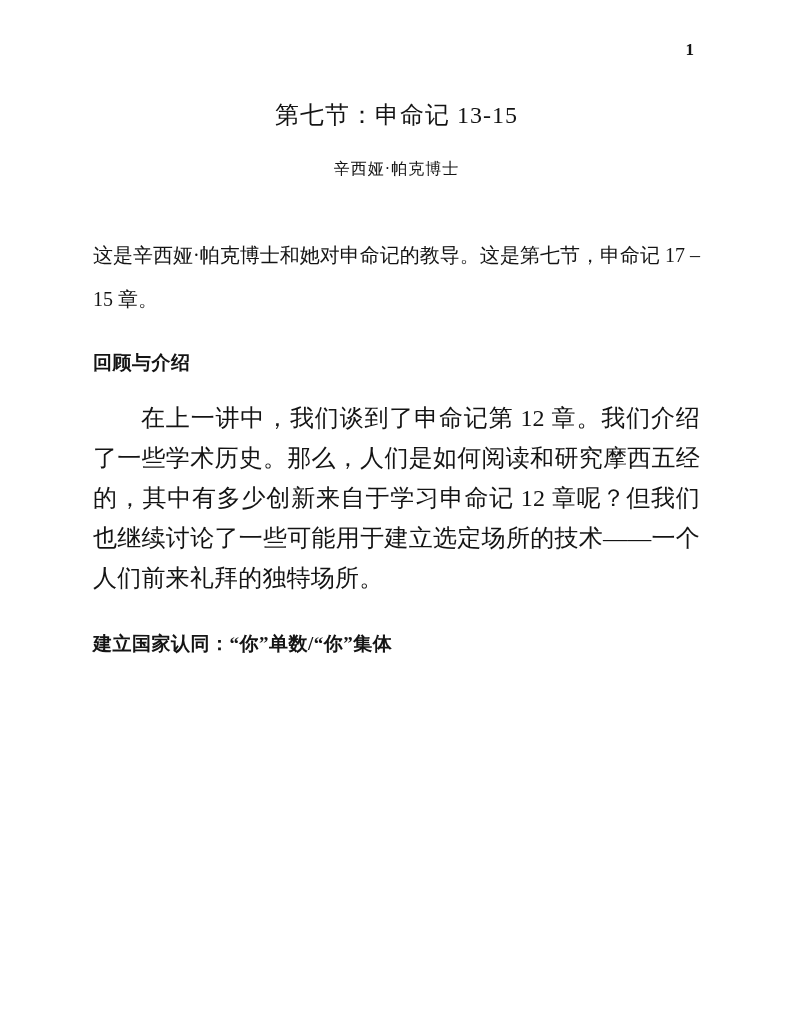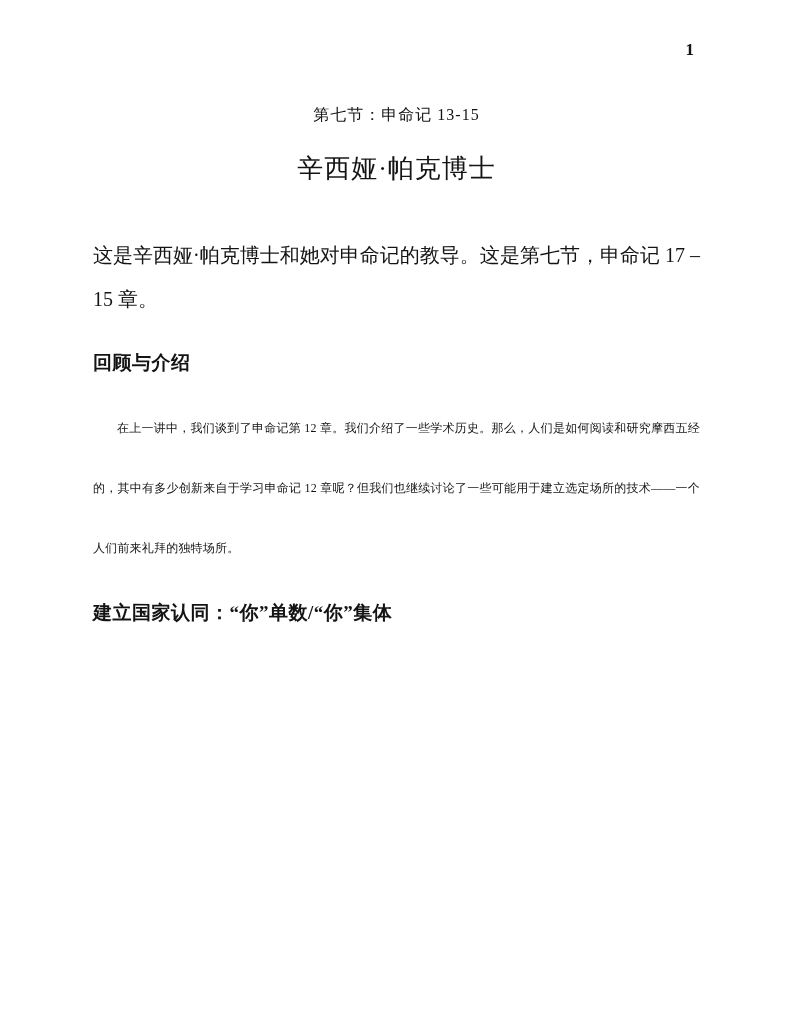--- a/index.html
+++ b/index.html
@@ -23,50 +23,50 @@
   .page-number {
     text-align: right;
     font-size: 17px;
     line-height: 20px;
     font-weight: 700;
     padding-right: 6px;
   }
   .doc-title {
     margin-top: 42px;
     text-align: center;
-    font-size: 16px;
+    font-size: 24px;
     line-height: 26px;
     font-weight: 400;
     letter-spacing: 1px;
   }
   .doc-author {
     margin-top: 28px;
     text-align: center;
-    font-size: 26px;
+    font-size: 16px;
     line-height: 26px;
     font-weight: 400;
     letter-spacing: 1px;
   }
   .intro {
     margin-top: 51px;
     font-size: 20px;
     line-height: 44px;
     text-align: justify;
   }
   .section-heading {
     margin-top: 13px;
     font-size: 19px;
     line-height: 44px;
     font-weight: 700;
     letter-spacing: 0.5px;
   }
   .body-para {
     margin-top: 13px;
-    font-size: 12px;
-    line-height: 60px;
+    font-size: 24px;
+    line-height: 40px;
     text-align: justify;
     text-indent: 2em;
     letter-spacing: 0.2px;
   }
 </style>
 </head>
 <body>
 
 <div class="page">
 

